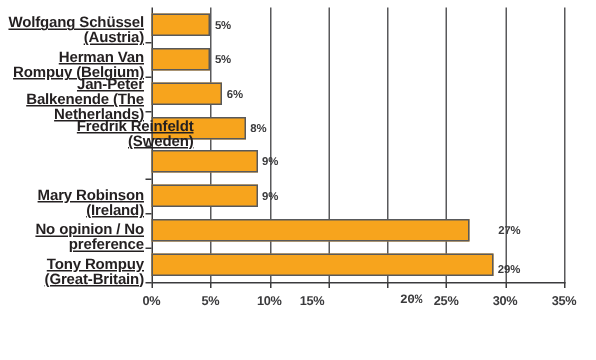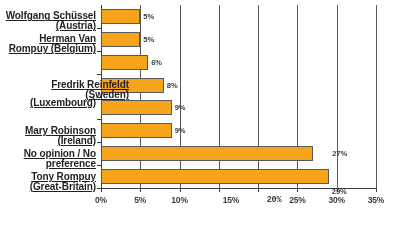--- a/index.html
+++ b/index.html
@@ -137,48 +137,49 @@
 
   <div class="axis-baseline"></div>
   <div id="ticks-layer">
       <div class="tick-mark" style="left: 101px;"></div>
       <div class="tick-label" style="left: 81px;">0%</div>
       <div class="tick-mark" style="left: 140.286px;"></div>
       <div class="tick-label" style="left: 120.286px;">5%</div>
       <div class="tick-mark" style="left: 179.571px;"></div>
       <div class="tick-label" style="left: 159.571px;">10%</div>
       <div class="tick-mark" style="left: 218.857px;"></div>
-      <div class="tick-label" style="left: 211px;">15%</div>
+      <div class="tick-label" style="left: 188px;">15%</div>
       <div class="tick-mark" style="left: 258.143px;"></div>
       <div class="tick-label" style="left: 254px; font-family: Liberation Mono, monospace;">20%</div>
       <div class="tick-mark" style="left: 297.429px;"></div>
       <div class="tick-label" style="left: 277.429px;">25%</div>
       <div class="tick-mark" style="left: 336.714px;"></div>
       <div class="tick-label" style="left: 316.714px;">30%</div>
       <div class="tick-mark" style="left: 376px;"></div>
       <div class="tick-label" style="left: 356px;">35%</div>
     </div>
   <div id="labels-layer">
       <div class="cat-label" style="top: 11.4375px;">
         <div>Wolfgang Schüssel (Austria)</div>
       </div>
       <div class="cat-tick" style="left: 97px; top: 27.875px;"></div>
       <div class="cat-label" style="top: 34.3125px; text-align: right;">
         <div>Herman Van Rompuy (Belgium)</div>
       </div>
       <div class="cat-tick" style="left: 97px; top: 50.75px;"></div>
       <div class="cat-label" style="top: 52.1875px;">
+        <div>Jan-Peter Balkenende (The</div>
+        <div>Netherlands)</div>
       </div>
       <div class="cat-tick" style="left: 97px; top: 73.625px;"></div>
       <div class="cat-label" style="top: 80.0625px; padding-left: 33px;">
         <div>Fredrik Reinfeldt (Sweden)</div>
       </div>
       <div class="cat-tick" style="left: 97px; top: 96.5px;"></div>
       <div class="cat-label" style="top: 97.9375px;">
-        <div>(Luxembourg)</div>
       </div>
       <div class="cat-tick" style="left: 97px; top: 119.375px;"></div>
       <div class="cat-label" style="top: 125.812px;">
         <div>Mary Robinson (Ireland)</div>
       </div>
       <div class="cat-tick" style="left: 97px; top: 142.25px;"></div>
       <div class="cat-label" style="top: 148.688px;">
         <div>No opinion / No preference</div>
       </div>
       <div class="cat-tick" style="left: 97px; top: 165.125px;"></div>
@@ -188,16 +189,16 @@
       <div class="cat-tick" style="left: 97px; top: 188px;"></div>
     </div>
   <div id="values-layer">
       <div class="bar-value" style="left: 143.286px; top: 11.9375px;">5%</div>
       <div class="bar-value" style="left: 143.286px; top: 34.8125px;">5%</div>
       <div class="bar-value" style="left: 151.143px; top: 57.6875px;">6%</div>
       <div class="bar-value" style="left: 166.857px; top: 80.5625px;">8%</div>
       <div class="bar-value" style="left: 174.714px; top: 103.438px;">9%</div>
       <div class="bar-value" style="left: 174.714px; top: 126.312px;">9%</div>
       <div class="bar-value" style="left: 316.143px; top: 149.188px; margin-left: 16px;">27%</div>
-      <div class="bar-value" style="left: 331.857px; top: 187px;">29%</div>
+      <div class="bar-value" style="left: 331.857px; top: 175px;">29%</div>
     </div>
 
 </div>
 
 </body></html>

